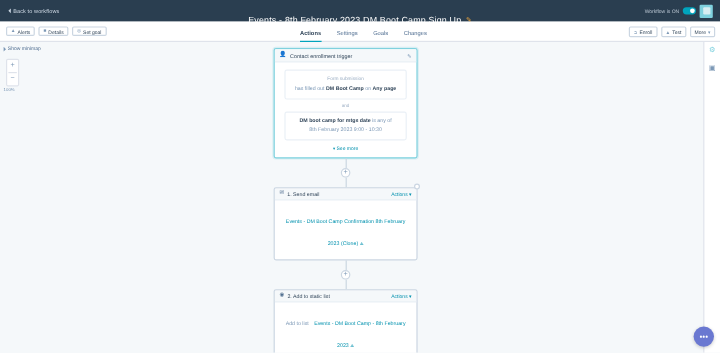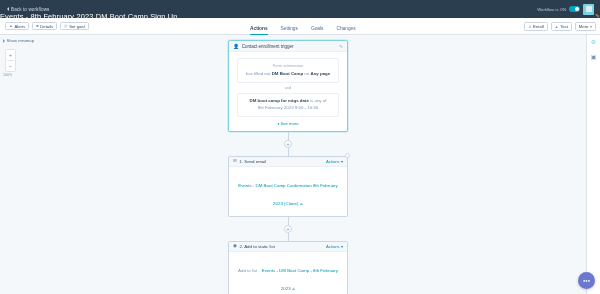--- a/index.html
+++ b/index.html
@@ -24,21 +24,21 @@
     cursor: pointer; padding-left: 3px;
   }
   .chev-left {
     width: 0; height: 0;
     border-top: 2.2px solid transparent;
     border-bottom: 2.2px solid transparent;
     border-right: 2.6px solid #cbd6e2;
   }
   .wf-title {
     position: absolute; left: 0; right: 0; top: 0; height: 32px;
-    display: flex; align-items: center; justify-content: space-between; gap: 4px;
+    display: flex; align-items: center; justify-content: center; gap: 4px;
     pointer-events: none;
   }
   .wf-title-text { color: #ffffff; font-size: 7.4px; letter-spacing: .15px; }
   .pencil { color: #f2a73b; font-size: 5.6px; pointer-events: auto; cursor: pointer; }
 
   .topbar-right { display: flex; align-items: center; gap: 3px; padding-right: 2px; }
   .wf-status { color: #b9c5d2; font-size: 4.2px; }
   .toggle {
     width: 11px; height: 6px; background: #00a4bd; border-radius: 3px;
     position: relative; cursor: pointer;

